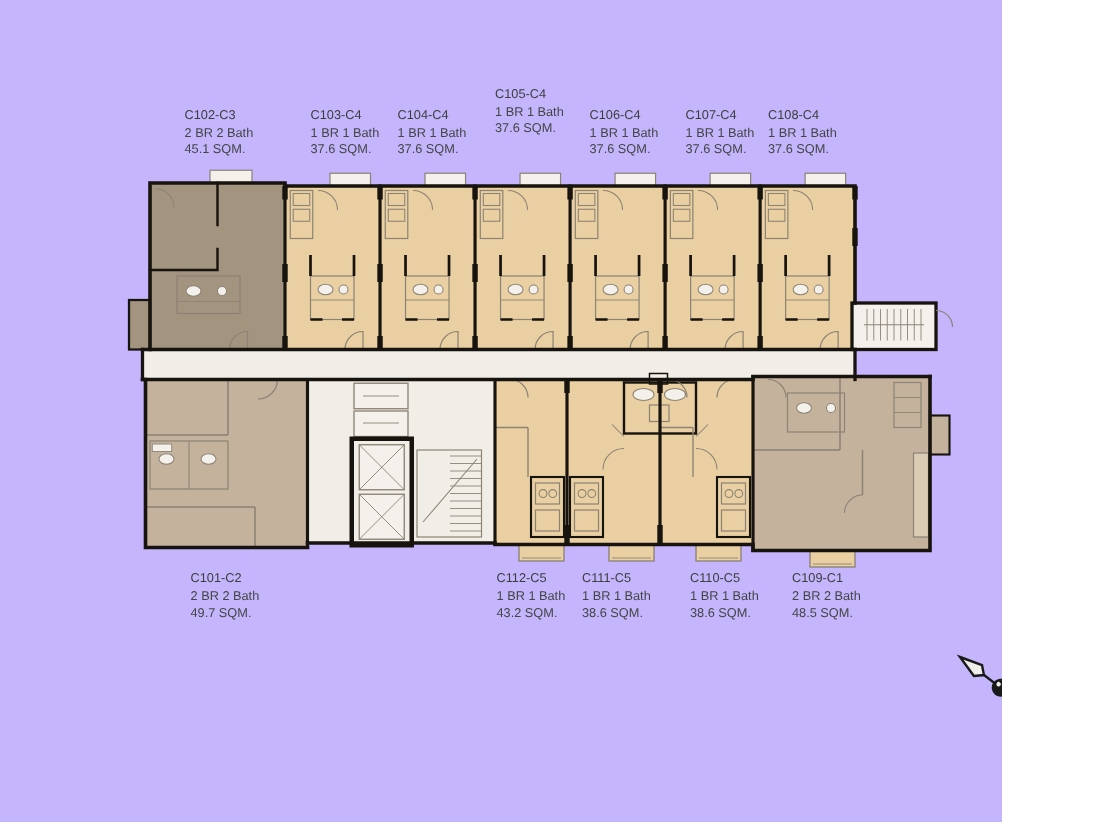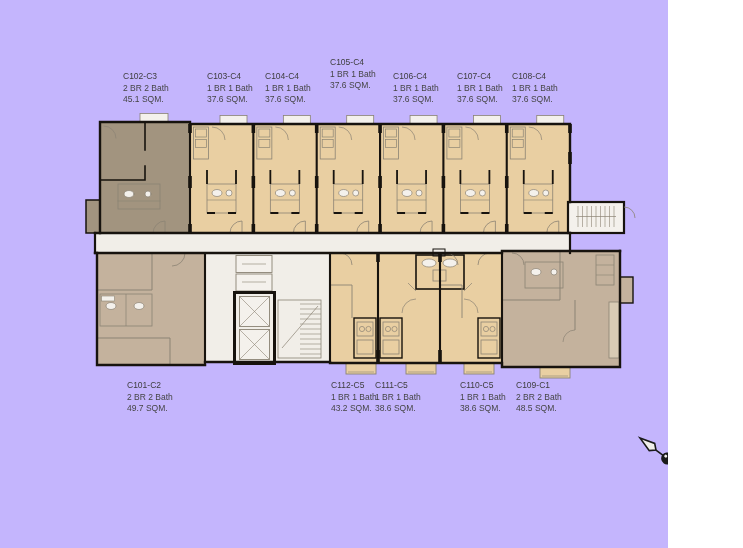--- a/index.html
+++ b/index.html
@@ -254,29 +254,29 @@
   <div class="unit-label" style="left:127px;top:380px">
     <div class="code">C101-C2</div>
     <div>2 BR 2 Bath</div>
     <div>49.7 SQM.</div>
   </div>
   <div class="unit-label" style="left:331px;top:380px">
     <div class="code">C112-C5</div>
     <div>1 BR 1 Bath</div>
     <div>43.2 SQM.</div>
   </div>
-  <div class="unit-label" style="left:375px;top:380px">
+  <div class="unit-label" style="left:388px;top:380px">
     <div class="code">C111-C5</div>
     <div>1 BR 1 Bath</div>
     <div>38.6 SQM.</div>
   </div>
   <div class="unit-label" style="left:460px;top:380px">
     <div class="code">C110-C5</div>
     <div>1 BR 1 Bath</div>
     <div>38.6 SQM.</div>
   </div>
-  <div class="unit-label" style="left:516px;top:380px">
+  <div class="unit-label" style="left:528px;top:380px">
     <div class="code">C109-C1</div>
     <div>2 BR 2 Bath</div>
     <div>48.5 SQM.</div>
   </div>
 
 </div>
 
 </body></html>

